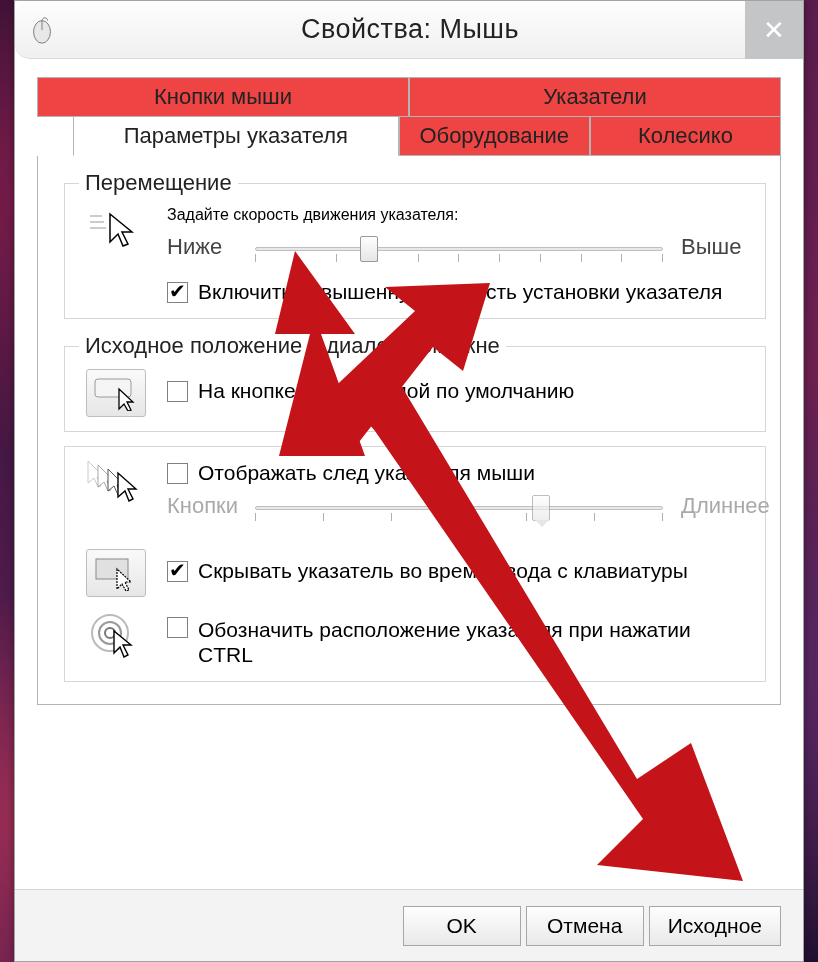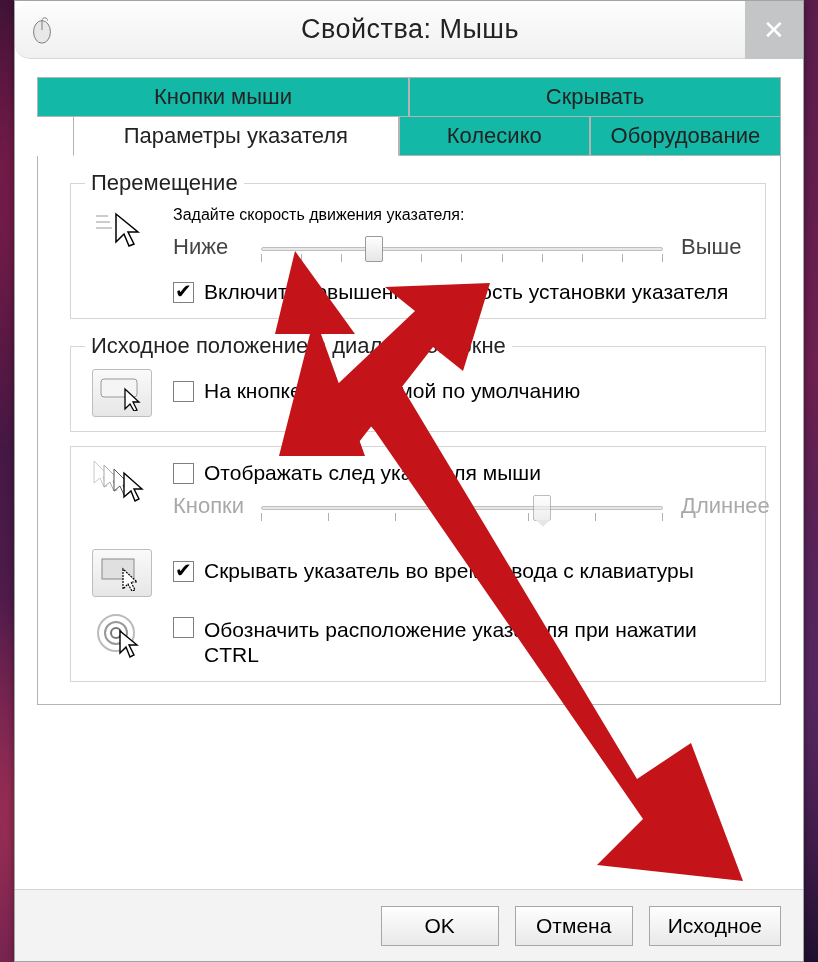--- a/index.html
+++ b/index.html
@@ -65,21 +65,21 @@
   }
   .tab-rows {
     position: relative;
   }
   .tab-row {
     display: flex;
     gap: 0;
   }
   .tab {
     border: 1px solid #b4b4b4;
-    background: #14b8a6;
+    background: #ef4444;
     text-align: center;
     padding: 6px 0 6px 0;
     font-size: 22px;
     color: #222;
     cursor: default;
     position: relative;
   }
   .tab-row.top .tab { flex: 1; }
   .tab-row.bottom { margin-top: -1px; padding-left: 36px; }
   .tab.active {
@@ -92,21 +92,21 @@
   .tab.hardware { width: 27%; }
   .panel {
     border: 1px solid #b4b4b4;
     border-top: none;
     padding: 14px 14px 8px 14px;
     background: #fff;
     position: relative;
   }
   fieldset.group {
     border: 1px solid #d6d6d6;
-    margin: 0 0 14px 18px;
+    margin: 0 0 14px 12px;
     padding: 10px 14px 14px 14px;
     position: relative;
   }
   fieldset.group > legend {
     font-size: 22px;
     color: #222;
     padding: 0 6px;
   }
   .row {
     display: flex;
@@ -189,21 +189,21 @@
     font-size: 20px;
     color: #000;
   }
   .disabled-text { color: #a9a9a9; }
   .button-bar {
     height: 72px;
     border-top: 1px solid #d4d4d4;
     display: flex;
     justify-content: flex-end;
     align-items: center;
-    gap: 16px;
+    gap: 5px;
     padding: 0 22px;
     background: #f3f3f3;
   }
   .btn {
     min-width: 118px;
     height: 40px;
     border: 1px solid #a7a7a7;
     background: linear-gradient(#fefefe,#e9e9e9);
     font-size: 21px;
     padding: 0 18px;
@@ -236,26 +236,26 @@
     <div class="close-btn">
       <span>✕</span>
     </div>
   </div>
 
   <div class="content">
 
     <div class="tab-rows">
       <div class="tab-row top">
         <div class="tab">Кнопки мыши</div>
-        <div class="tab">Скрывать</div>
+        <div class="tab">Указатели</div>
       </div>
       <div class="tab-row bottom">
         <div class="tab params active">Параметры указателя</div>
+        <div class="tab hardware">Оборудование</div>
         <div class="tab wheel">Колесико</div>
-        <div class="tab hardware">Оборудование</div>
       </div>
     </div>
 
     <div class="panel">
 
       <fieldset class="group">
         <legend>Перемещение</legend>
         <div class="row">
           <div class="icon-col">
             <span>

